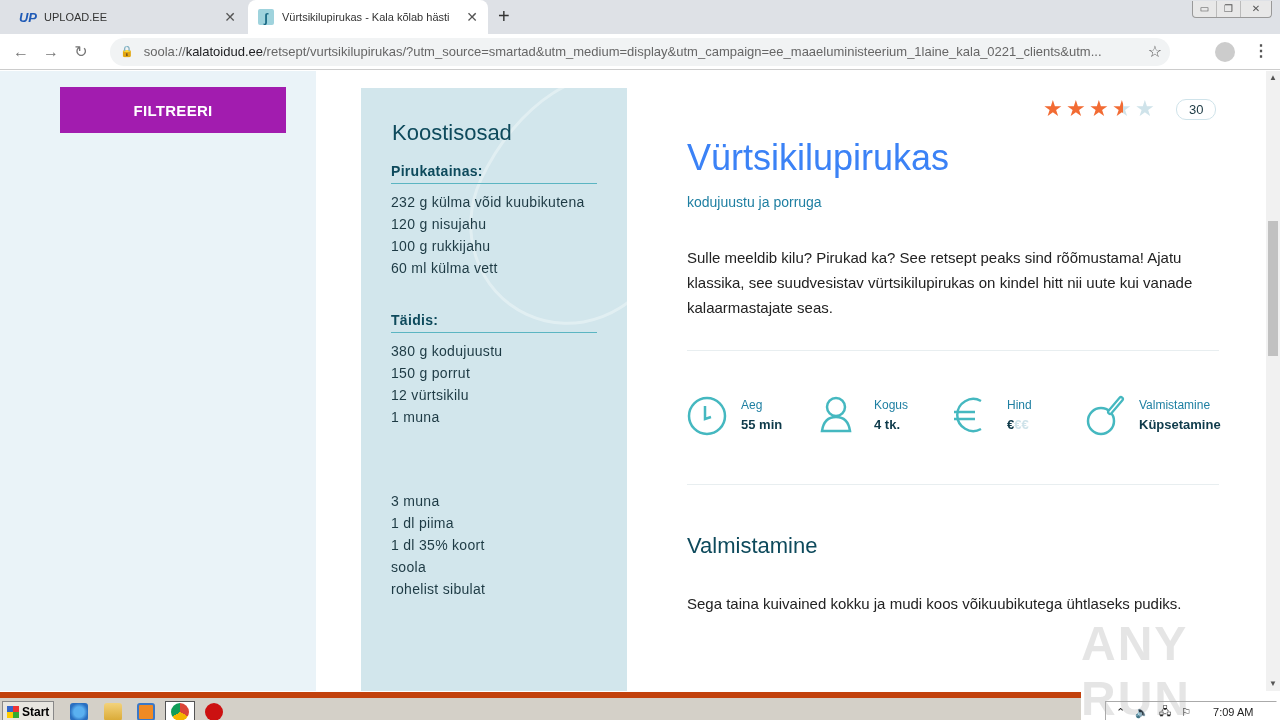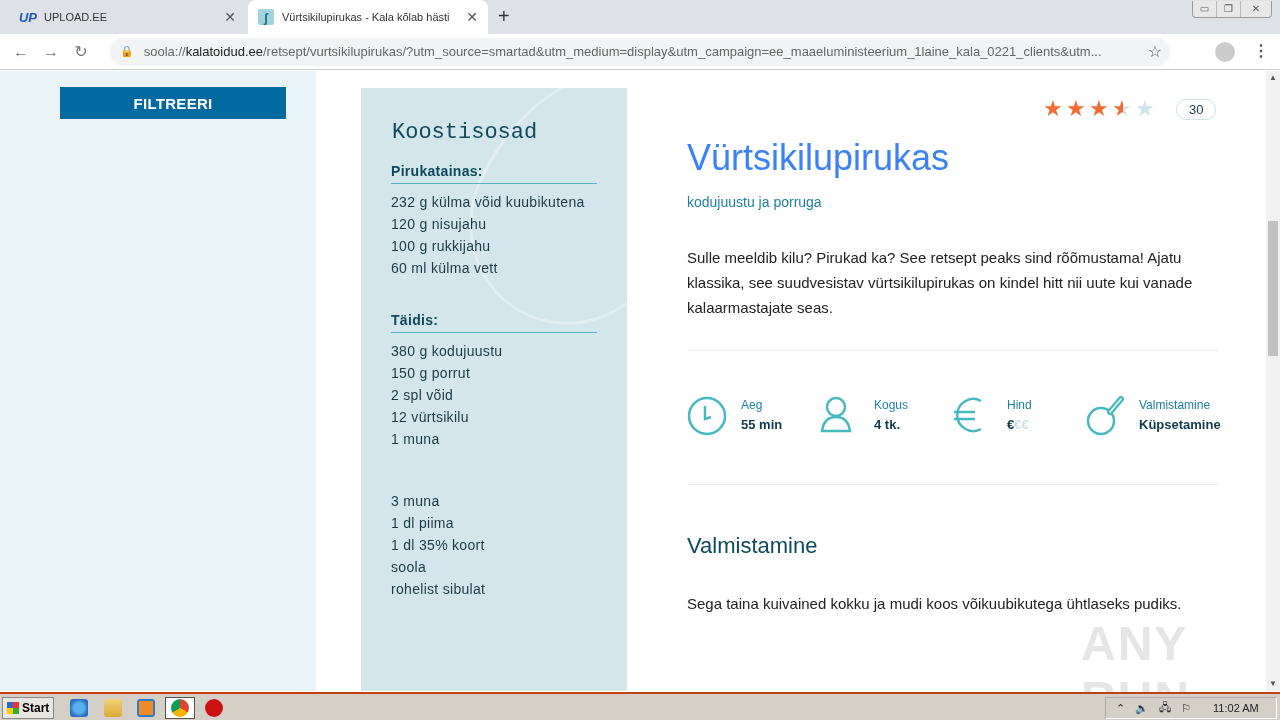--- a/index.html
+++ b/index.html
@@ -27,25 +27,25 @@
   .omnibox .lock { color: #555; font-size: 11px; margin-right: 10px; }
   .omnibox .host { color: #202124; }
   .omnibox .url { white-space: nowrap; overflow: hidden; flex: 1; }
   .omnibox .star { width: 30px; text-align: center; color: #555; font-size: 16px; }
   .profile { position: absolute; left: 1215px; top: 8px; width: 20px; height: 20px; border-radius: 50%; background: #ccc; }
   .menu { position: absolute; left: 1253px; top: 7px; font-size: 16px; color: #555; font-weight: bold; }
 
   
   .page { position: absolute; top: 71px; left: 0; width: 1266px; height: 620px; overflow: hidden; background: #fff; }
   .sidebar { position: absolute; left: 0; top: 0; width: 316px; height: 620px; background: #eaf3f8; }
-  .filter-btn { position: absolute; left: 60px; top: 16px; width: 226px; height: 32px; background: #0369a1; color: #fff; font-weight: bold; font-size: 15px; display: flex; align-items: center; justify-content: center; letter-spacing: 0.3px; cursor: pointer; }
+  .filter-btn { position: absolute; left: 60px; top: 16px; width: 226px; height: 46px; background: #a21caf; color: #fff; font-weight: bold; font-size: 15px; display: flex; align-items: center; justify-content: center; letter-spacing: 0.3px; cursor: pointer; }
 
   .ingredients { position: absolute; left: 361px; top: 17px; width: 266px; height: 603px; background: #d2e6ec; overflow: hidden; }
   .ingredients .deco { position: absolute; left: 120px; top: -20px; width: 200px; height: 260px; border: 3px solid rgba(255,255,255,0.35); border-radius: 50% 50% 50% 50% / 60% 60% 40% 40%; transform: rotate(25deg); }
-  .ingredients h2 { position: absolute; left: 31px; top: 32px; font-size: 22px; font-weight: normal; color: #0e4a5c; font-family: Liberation Mono, monospace; }
+  .ingredients h2 { position: absolute; left: 31px; top: 32px; font-size: 22px; font-weight: normal; color: #0e4a5c; }
   .ing-group { position: absolute; left: 30px; width: 206px; }
   .ing-group .gtitle { font-size: 14px; font-weight: bold; color: #0e4a5c; padding-bottom: 4px; border-bottom: 1px solid #5bb5c2; letter-spacing: 0.3px; }
   .ing-group ul { list-style: none; margin-top: 7px; }
   .ing-group li { font-size: 14px; color: #1d3a44; line-height: 22px; letter-spacing: 0.3px; }
 
   .main { position: absolute; left: 687px; top: 0; width: 532px; }
   .rating { position: absolute; left: 356px; top: 27px; display: flex; align-items: center; }
   .star { font-size: 22px; line-height: 22px; width: 23px; }
   .star.full { color: #f26b33; }
   .star.empty { color: #cfe3ea; }
@@ -68,21 +68,21 @@
   .watermark { position: absolute; left: 1081px; top: 616px; font-size: 48px; color: rgba(180,180,180,0.35); font-weight: bold; letter-spacing: 2px; pointer-events: none; }
 
   
   .vscroll { position: absolute; left: 1266px; top: 71px; width: 14px; height: 620px; background: #f1f1f1; }
   .vscroll .up, .vscroll .down { position: absolute; left: 0; width: 14px; height: 14px; font-size: 8px; color: #555; text-align: center; line-height: 14px; }
   .vscroll .up { top: 0; }
   .vscroll .down { bottom: 0; }
   .vscroll .thumb { position: absolute; left: 2px; top: 150px; width: 10px; height: 135px; background: #c1c1c1; }
 
   
-  .taskbar { position: absolute; left: 0; top: 692px; width: 1280px; height: 28px; background: #d4d0c8; border-top: 2px solid #c2410c; }
+  .taskbar { position: absolute; left: 0; top: 692px; width: 1081px; height: 28px; background: #d4d0c8; border-top: 6px solid #c2410c; }
   .startbtn { position: absolute; left: 2px; top: 3px; width: 52px; height: 22px; border: 1px solid #888; background: #e8e6e0; font-size: 12px; font-weight: bold; display: flex; align-items: center; padding-left: 4px; cursor: pointer; }
   .startbtn .logo { width: 12px; height: 12px; margin-right: 3px; background: conic-gradient(#e33 0 25%, #3a3 25% 50%, #fc0 50% 75%, #36c 75% 100%); }
   .tb-icon { position: absolute; top: 5px; width: 18px; height: 18px; border-radius: 3px; cursor: pointer; }
   .tb-active { position: absolute; left: 165px; top: 3px; width: 30px; height: 22px; border: 1px solid #555; background: #fff; }
   .tray { position: absolute; left: 1105px; top: 3px; width: 172px; height: 22px; border: 1px solid #aaa; border-right-color: #fff; border-bottom-color: #fff; display: flex; align-items: center; font-size: 11px; color: #222; }
   .tray span { margin-left: 10px; }
   .tray .clock { margin-left: 22px; }
 </style>
 </head>
 <body>
@@ -136,21 +136,20 @@
         <li>100 g rukkijahu</li>
         <li>60 ml külma vett</li>
       </ul>
     </div>
 
     <div class="ing-group" style="top:224px">
       <div class="gtitle">Täidis:</div>
       <ul>
         <li>380 g kodujuustu</li>
         <li>150 g porrut</li>
-        <li>2 spl võid</li>
         <li>12 vürtsikilu</li>
         <li>1 muna</li>
       </ul>
     </div>
 
     <div class="ing-group" style="top:395px">
       <ul>
         <li>3 muna</li>
         <li>1 dl piima</li>
         <li>1 dl 35% koort</li>
@@ -243,15 +242,15 @@
   <span class="tb-icon" style="left:137px; background:#f08a24; border:2px solid #3a78c8;"></span>
   <div class="tb-active">
     <span class="tb-icon" style="left:5px; top:1px; border-radius:50%; background:conic-gradient(#db4437 0 33%, #f4b400 33% 66%, #0f9d58 66% 100%);"></span>
   </div>
   <span class="tb-icon" style="left:205px; border-radius:50%; background:#cc1111;"></span>
   <div class="tray">
     <span>⌃</span>
     <span>🔈</span>
     <span>🖧</span>
     <span>⚐</span>
-    <span class="clock">11:02 AM</span>
+    <span class="clock">7:09 AM</span>
   </div>
 </div>
 
 </body></html>

